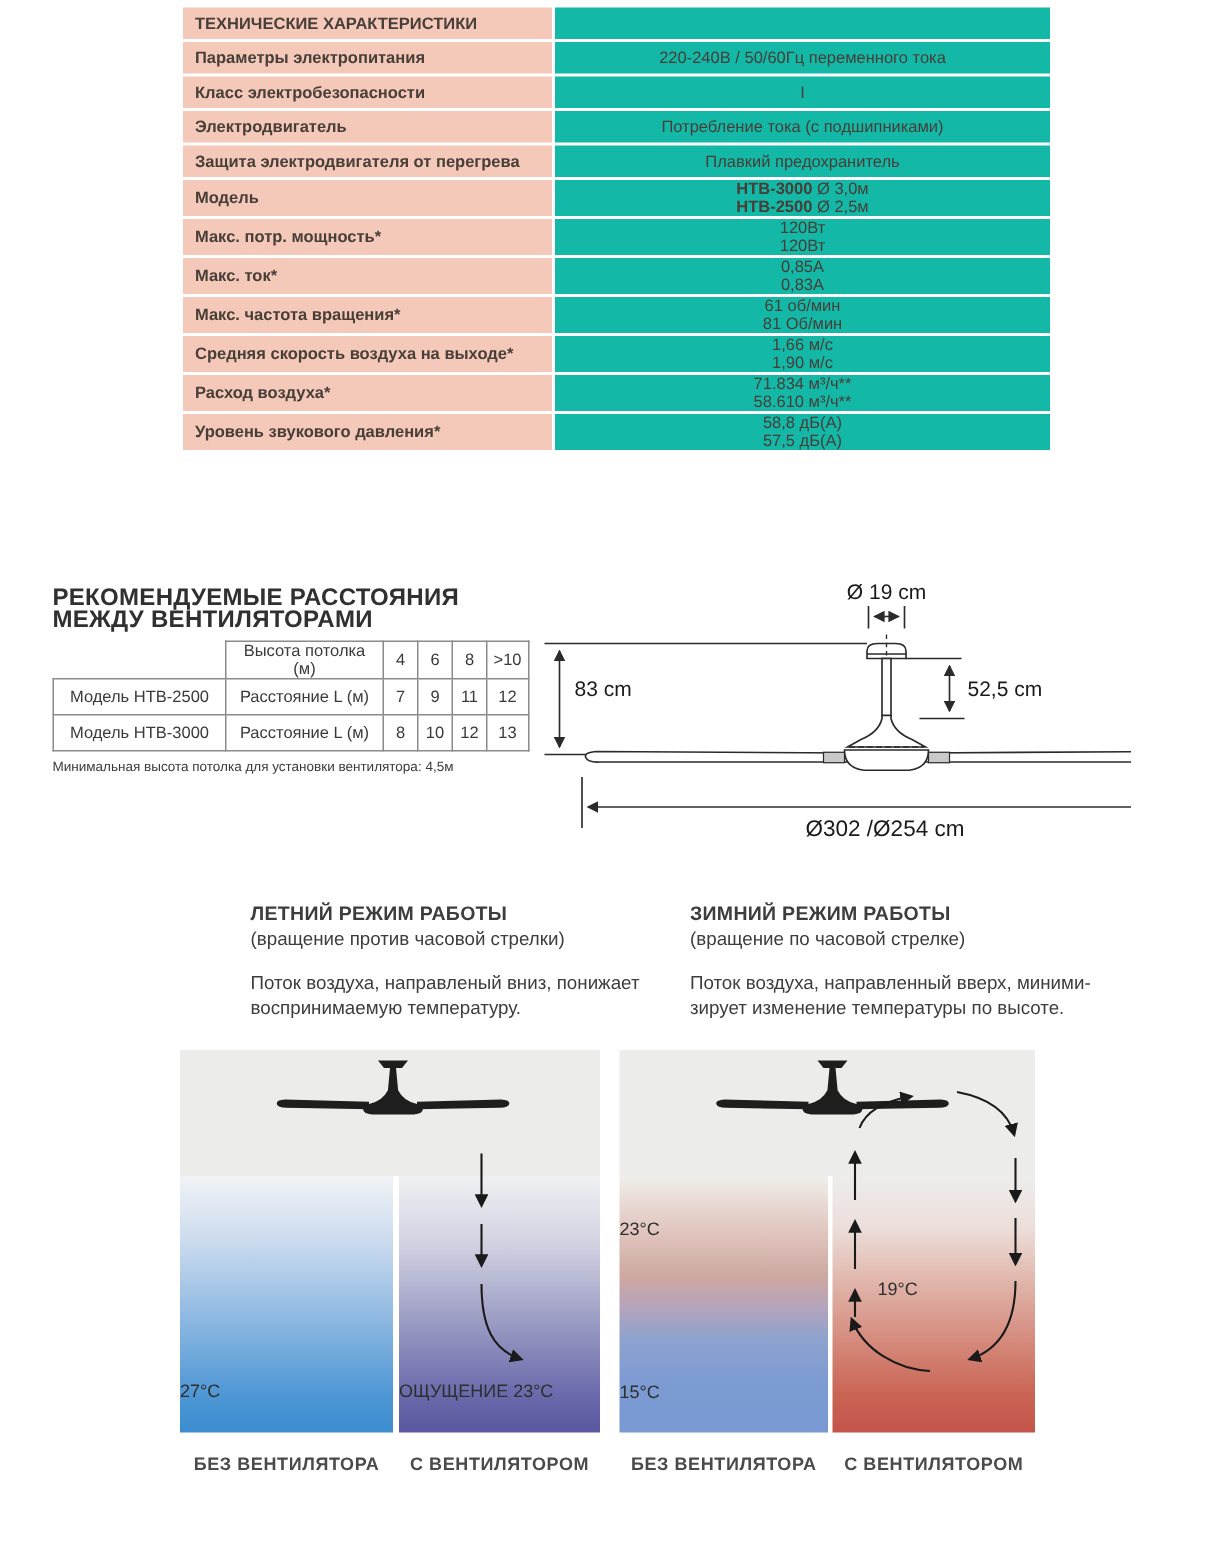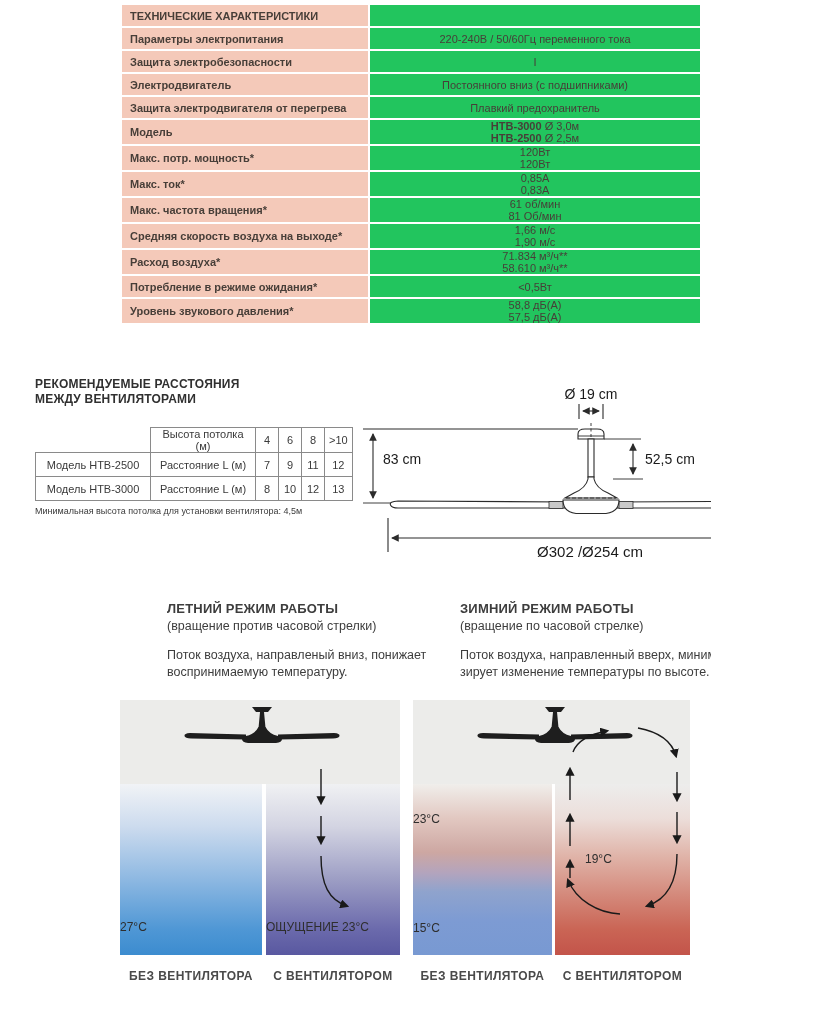--- a/index.html
+++ b/index.html
@@ -1,31 +1,31 @@
 <!DOCTYPE html>
 <html><head>
 <meta charset="utf-8">
 <style>
   html,body{margin:0;padding:0;background:#fff;}
   body{font-family:"Liberation Sans","DejaVu Sans",sans-serif;}
-  .page{position:relative;width:711px;height:1029px;background:#fff;overflow:hidden;}
+  .page{position:relative;width:711px;height:1029px;background:#fff;overflow:hidden;padding-left:43px;}
 
   
   table.spec{position:absolute;left:120px;top:3px;width:580px;border-spacing:2px;table-layout:fixed;}
   table.spec td{height:21px;font-size:11px;color:#473e38;vertical-align:middle;}
   table.spec td.lbl{background:#f4c9b9;font-weight:700;padding:0 2px 0 8px;}
-  table.spec td.val{background:#22c55e;text-align:center;padding:0;}
+  table.spec td.val{background:#14b8a6;text-align:center;padding:0;}
   table.spec .vwrap{display:flex;flex-direction:column;}
   table.spec .half{flex:1;}
   table.spec b{font-weight:700;}
 
   .footnotes{position:absolute;left:128px;top:329px;font-size:9px;font-weight:700;color:#3b342e;line-height:13.5px;}
 
   
-  .dist-title{position:absolute;left:35px;top:377px;font-size:12px;font-weight:700;color:#303030;line-height:15px;letter-spacing:.2px;}
+  .dist-title{position:absolute;left:35px;top:391px;font-size:16px;font-weight:700;color:#303030;line-height:15px;letter-spacing:.2px;}
   table.dist{position:absolute;left:35px;top:427px;border-collapse:collapse;font-size:11px;color:#3a3a3a;}
   table.dist td{border:1px solid #8a8a8a;height:23px;text-align:center;padding:0 4px;}
   table.dist td.blank{border:none;}
   table.dist td.c0{width:106px;}
   table.dist td.c1{width:96px;}
   table.dist td.cn{width:14px;}
   .dist-note{position:absolute;left:35px;top:506px;font-size:9px;color:#3a3a3a;}
 
   
   .diagram{position:absolute;left:358px;top:380px;}
@@ -62,26 +62,26 @@
     <tbody id="spec-rows">
       <tr>
         <td class="lbl">ТЕХНИЧЕСКИЕ ХАРАКТЕРИСТИКИ</td>
         <td class="val"></td>
       </tr>
     <tr>
           <td class="lbl">Параметры электропитания</td>
           <td class="val"><span>220-240В / 50/60Гц переменного тока</span></td>
         </tr>
         <tr>
-          <td class="lbl">Защита электробезопасности</td>
+          <td class="lbl">Класс электробезопасности</td>
           <td class="val"><span>I</span></td>
         </tr>
         <tr>
           <td class="lbl">Электродвигатель</td>
-          <td class="val"><span>Постоянного вниз (с подшипниками)</span></td>
+          <td class="val"><span>Потребление тока (с подшипниками)</span></td>
         </tr>
         <tr>
           <td class="lbl">Защита электродвигателя от перегрева</td>
           <td class="val"><span>Плавкий предохранитель</span></td>
         </tr>
         <tr>
           <td class="lbl">Модель</td>
           <td class="val">
             <div class="vwrap">
               <div class="half"><span><b>HTB-3000</b> Ø 3,0м</span></div>
@@ -126,24 +126,20 @@
           </td>
         </tr>
         <tr>
           <td class="lbl">Расход воздуха*</td>
           <td class="val">
             <div class="vwrap">
               <div class="half"><span>71.834 м³/ч**</span></div>
               <div class="half"><span>58.610 м³/ч**</span></div>
             </div>
           </td>
-        </tr>
-        <tr>
-          <td class="lbl">Потребление в режиме ожидания*</td>
-          <td class="val"><span>&lt;0,5Вт</span></td>
         </tr>
         <tr>
           <td class="lbl">Уровень звукового давления*</td>
           <td class="val">
             <div class="vwrap">
               <div class="half"><span>58,8 дБ(А)</span></div>
               <div class="half"><span>57,5 дБ(А)</span></div>
             </div>
           </td>
         </tr>

